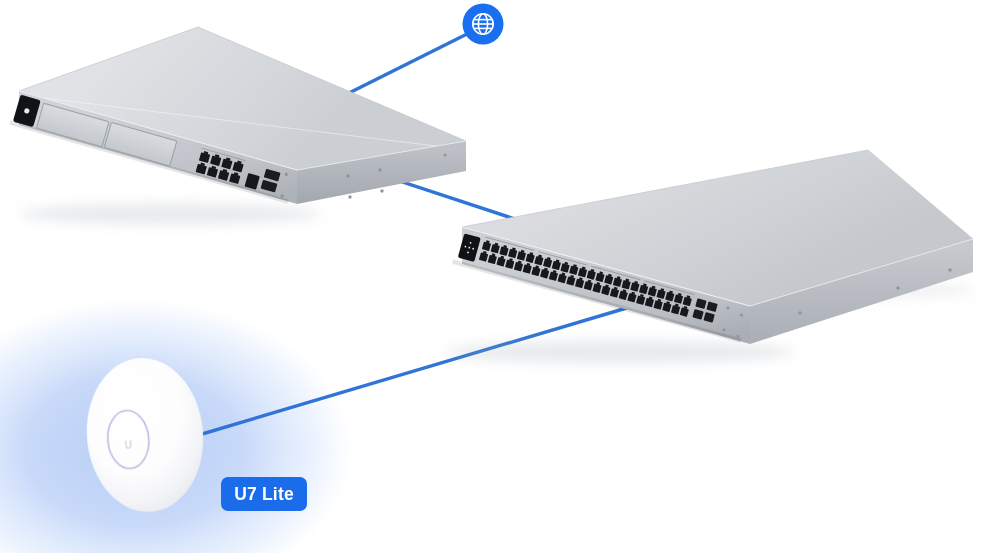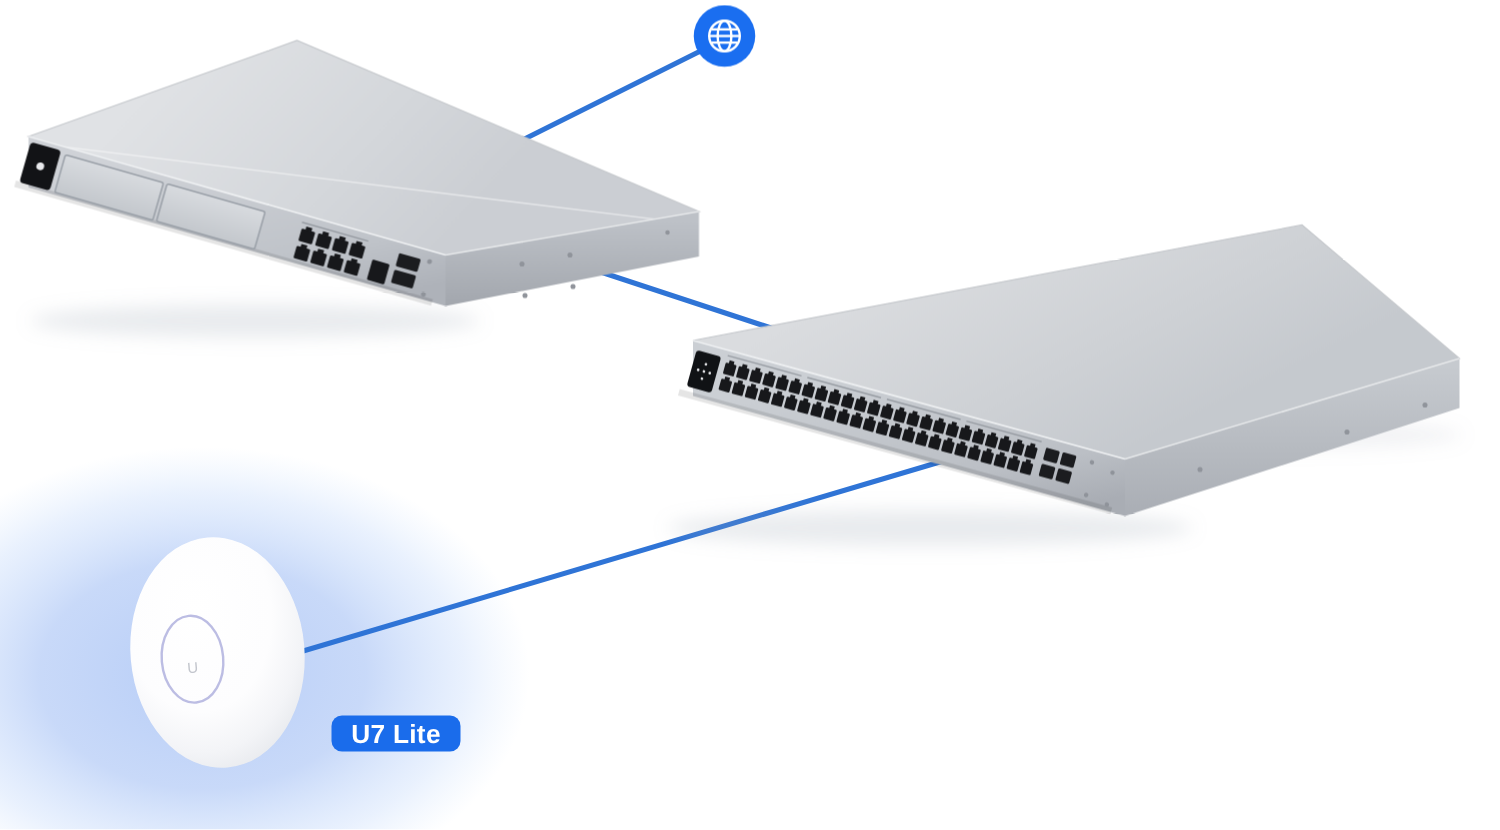--- a/index.html
+++ b/index.html
@@ -2,21 +2,21 @@
 <html><head>
 <meta charset="utf-8">
 <style>
   html,body{margin:0;padding:0;background:#ffffff;}
   .stage{
     position:relative;width:1000px;height:553px;overflow:hidden;
     background:#ffffff;font-family:"Liberation Sans",sans-serif;
   }
   .stage svg{position:absolute;left:0;top:0;}
   .badge{
-    position:absolute;left:221px;top:477px;width:86px;height:24px;
+    position:absolute;left:221px;top:477px;width:86px;height:34px;
     background:#1a6ceb;border-radius:7px;display:flex;align-items:center;justify-content:center;
   }
   .badge span{
     color:#ffffff;font-size:17.5px;font-weight:700;letter-spacing:.2px;
     font-family:"Liberation Sans",sans-serif;
   }
 </style>
 </head>
 <body>
 

